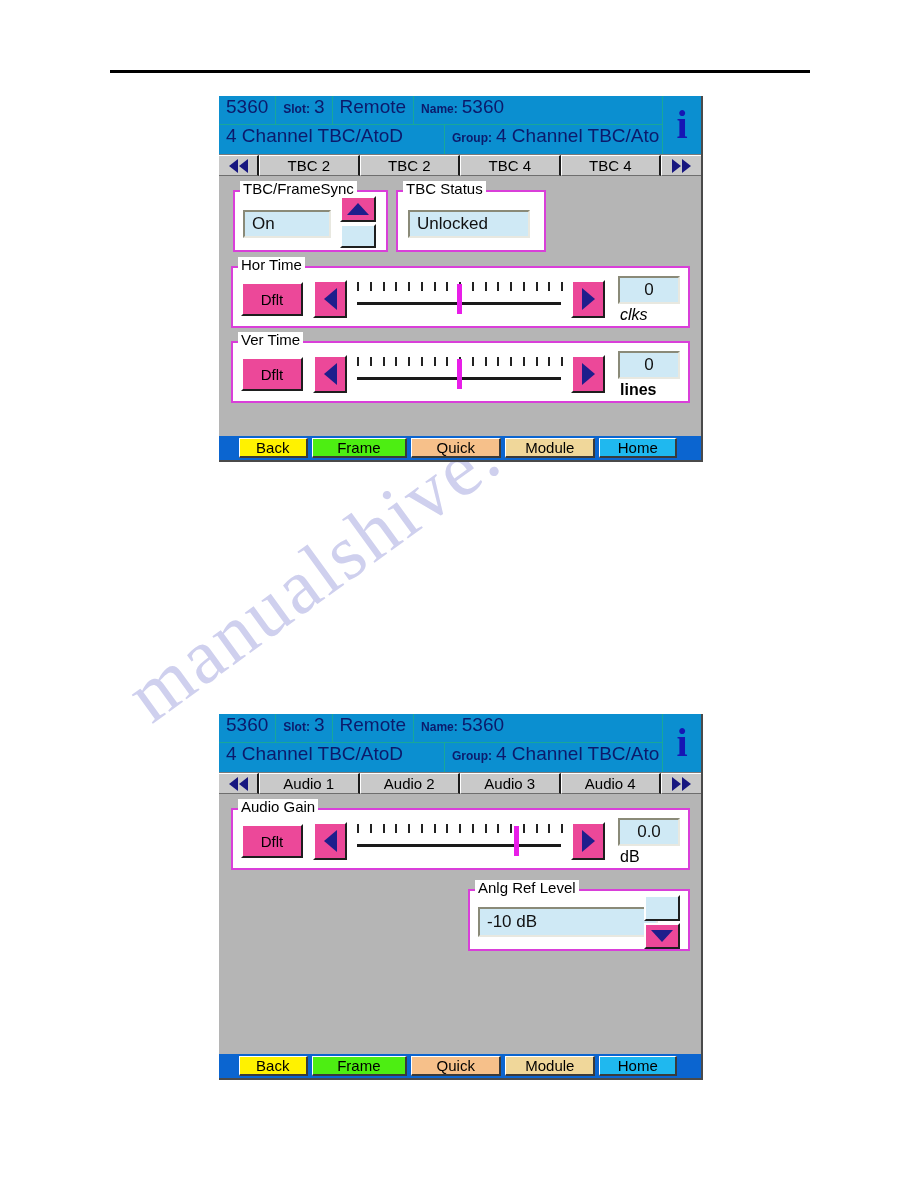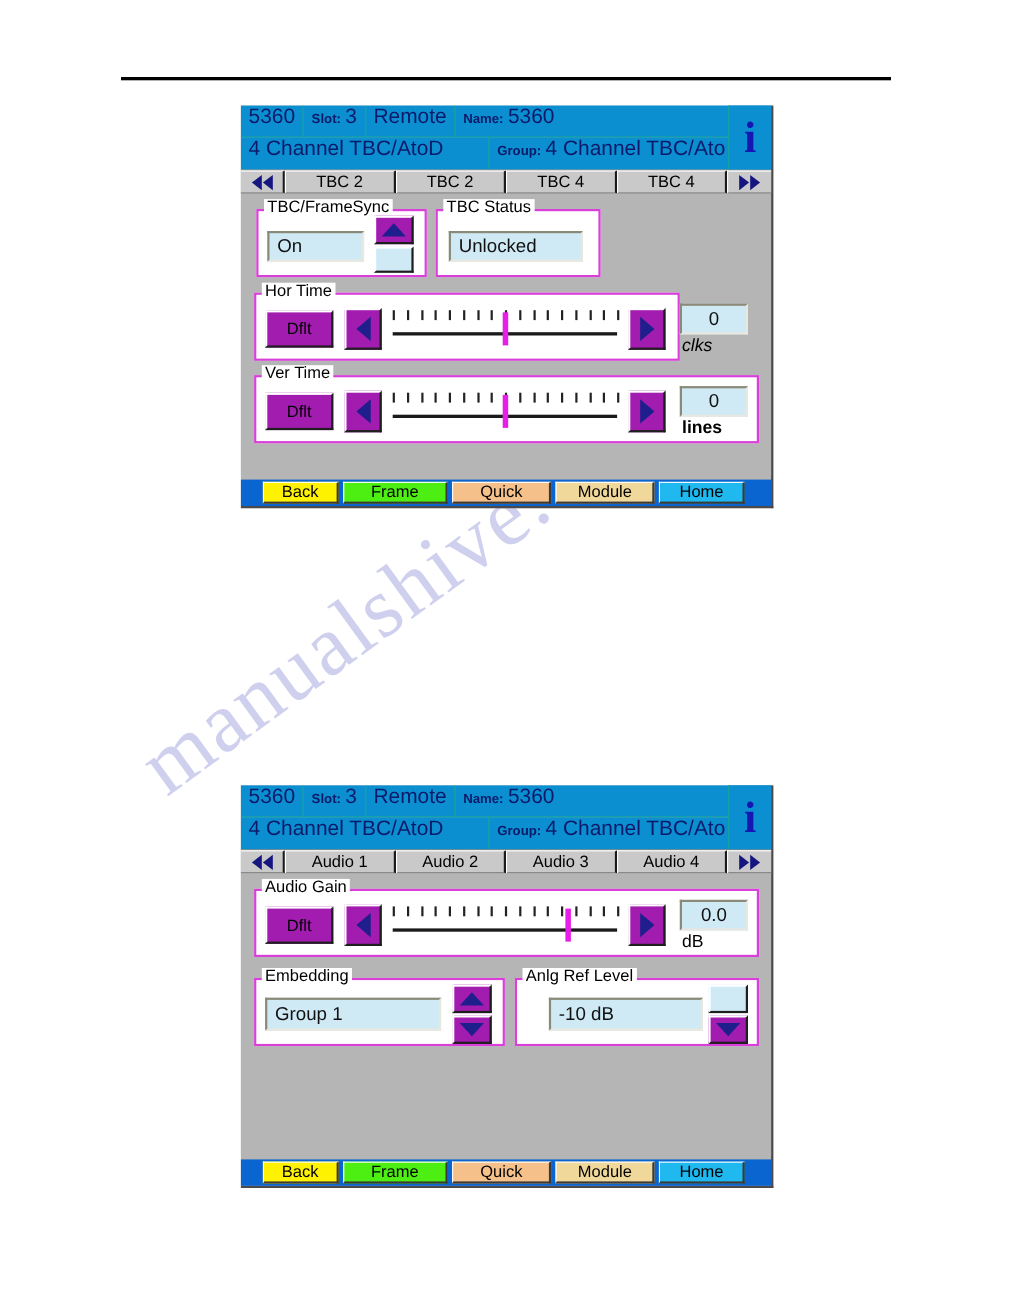--- a/index.html
+++ b/index.html
@@ -178,21 +178,21 @@
     display: flex;
     align-items: center;
     font-size: 17px;
     color: #111111;
     padding-left: 7px;
   }
   .value-box.center { justify-content: center; padding-left: 0; }
 
   
   .btn3d {
-    background: #a21caf;
+    background: #ec4899;
     border-top: 2px solid #ffffff;
     border-left: 2px solid #ffffff;
     border-right: 2px solid #1e1e1e;
     border-bottom: 2px solid #1e1e1e;
     box-sizing: border-box;
     display: flex;
     align-items: center;
     justify-content: center;
     font-size: 15px;
     color: #000000;
@@ -352,21 +352,21 @@
 
     <div class="group" style="left:14px; top:14px; width:155px; height:62px;">
       <span class="legend">TBC/FrameSync</span>
       <div class="value-box" style="position:absolute; left:8px; top:18px; width:88px; height:28px;">On</div>
       <div class="btn3d" style="position:absolute; left:105px; top:4px; width:36px; height:26px;">
         <span class="tri-up"></span>
       </div>
       <div class="btn3d blank" style="position:absolute; left:105px; top:32px; width:36px; height:24px;"></div>
     </div>
 
-    <div class="group" style="left:12px; top:90px; width:387px; height:62px;">
+    <div class="group" style="left:12px; top:90px; width:459px; height:62px;">
       <span class="legend">Hor Time</span>
       <div class="btn3d" style="position:absolute; left:8px; top:14px; width:62px; height:34px;">Dflt</div>
       <div class="btn3d" style="position:absolute; left:80px; top:12px; width:34px; height:38px;">
         <span class="tri-l"></span>
       </div>
       <div class="slider" style="left:124px; top:12px; width:204px;">
         <div class="ticks">
             <i style="left: 0%;"></i>
             <i style="left: 6.25%;"></i>
             <i style="left: 12.5%;"></i>
@@ -521,34 +521,24 @@
         <div class="track"></div>
         <div class="thumb" style="left: 78%;"></div>
       </div>
       <div class="btn3d" style="position:absolute; left:338px; top:12px; width:34px; height:38px;">
         <span class="tri-r"></span>
       </div>
       <div class="value-box center" style="position:absolute; left:385px; top:8px; width:62px; height:28px;">0.0</div>
       <span class="unit" style="left:387px; top:38px;">dB</span>
     </div>
 
-    <div class="group" style="left:12px; top:95px; width:228px; height:62px;">
-      <span class="legend">Embedding</span>
-      <div class="value-box" style="position:absolute; left:8px; top:16px; width:160px; height:30px;">Group 1</div>
-      <div class="btn3d" style="position:absolute; left:178px; top:4px; width:36px; height:26px;">
-        <span class="tri-up"></span>
-      </div>
-      <div class="btn3d" style="position:absolute; left:178px; top:32px; width:36px; height:26px;">
-        <span class="tri-down"></span>
-      </div>
-    </div>
 
     <div class="group" style="left:249px; top:95px; width:222px; height:62px;">
       <span class="legend">Anlg Ref Level</span>
-      <div class="value-box" style="position:absolute; left:8px; top:16px; width:140px; height:30px;margin-left:21px;">-10 dB</div>
+      <div class="value-box" style="position:absolute; left:8px; top:16px; width:180px; height:30px;">-10 dB</div>
       <div class="btn3d blank" style="position:absolute; left:174px; top:4px; width:36px; height:26px;"></div>
       <div class="btn3d" style="position:absolute; left:174px; top:32px; width:36px; height:26px;">
         <span class="tri-down"></span>
       </div>
     </div>
 
   </div>
 
   <div class="cmdbar">
     <div class="cmd" style="background: rgb(255, 242, 0); width: 76px;">Back</div>

